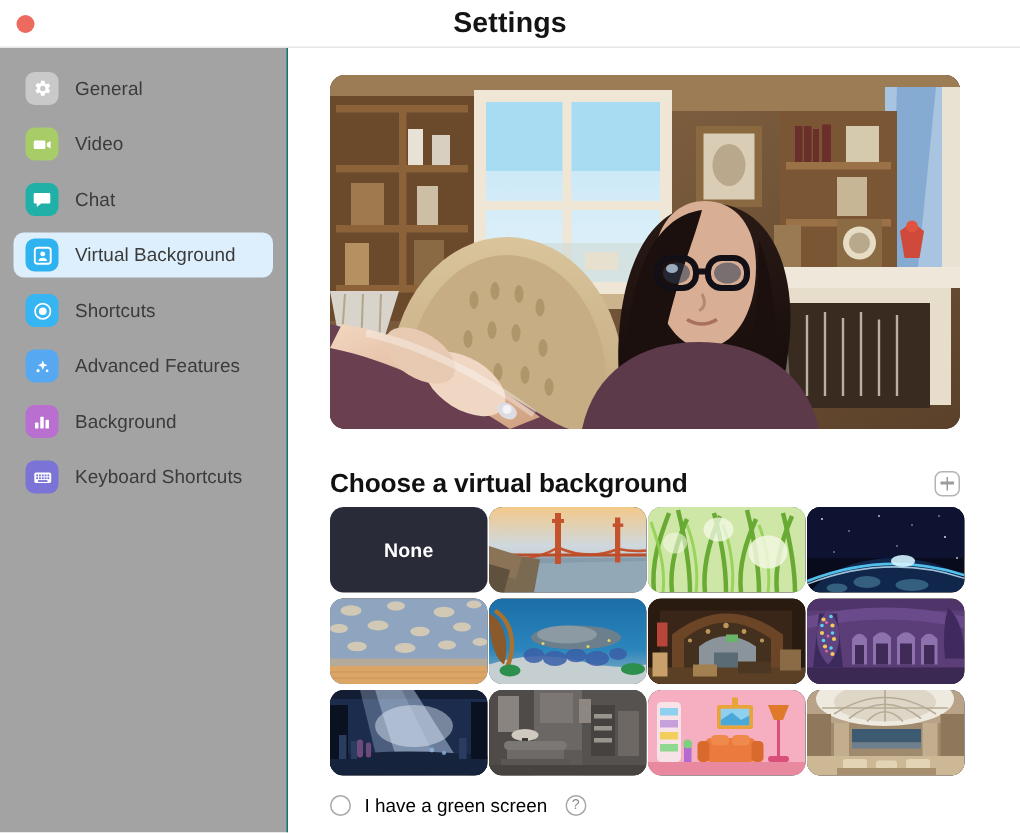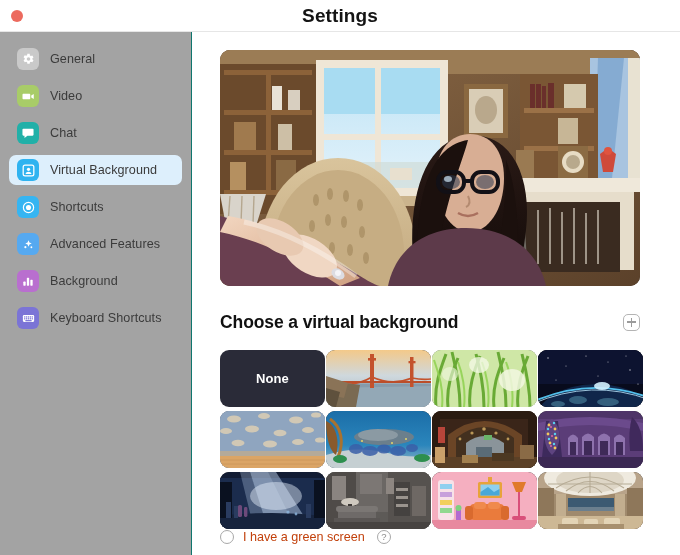--- a/index.html
+++ b/index.html
@@ -106,21 +106,21 @@
     background: #fff;
   }
   .add-btn::before, .add-btn::after {
     content: ""; position: absolute; background: #9b9b9b;
   }
   .add-btn::before { left: 3px; right: 3px; top: 6.8px; height: 1.4px; }
   .add-btn::after { top: 3px; bottom: 3px; left: 6.8px; width: 1.4px; }
 
   
   .grid {
-    margin-top: 16px;
+    margin-top: 4px;
     display: grid;
     grid-template-columns: repeat(4, 105px);
     gap: 4px 1px;
     width: 426px;
   }
   .thumb {
     width: 105px; height: 57px;
     border-radius: 9px;
     overflow: hidden;
     cursor: pointer;
@@ -140,21 +140,21 @@
   .footer {
     position: absolute;
     left: 28px; bottom: 11px;
     display: flex; align-items: center; gap: 9px;
   }
   .radio {
     width: 14px; height: 14px; border-radius: 50%;
     border: 1.4px solid #a8a8a8; background: #fff;
     cursor: pointer; flex: 0 0 14px;
   }
-  .footer-label { font-size: 12.6px; color: #c2410c; }
+  .footer-label { font-size: 12.6px; color: #000000; }
   .help {
     width: 14px; height: 14px; border-radius: 50%;
     border: 1.3px solid #a8a8a8;
     display: flex; align-items: center; justify-content: center;
     font-size: 9.5px; color: #8c8c8c; cursor: pointer;
     margin-left: 3px; line-height: 1;
   }
 </style>
 </head>
 <body>

